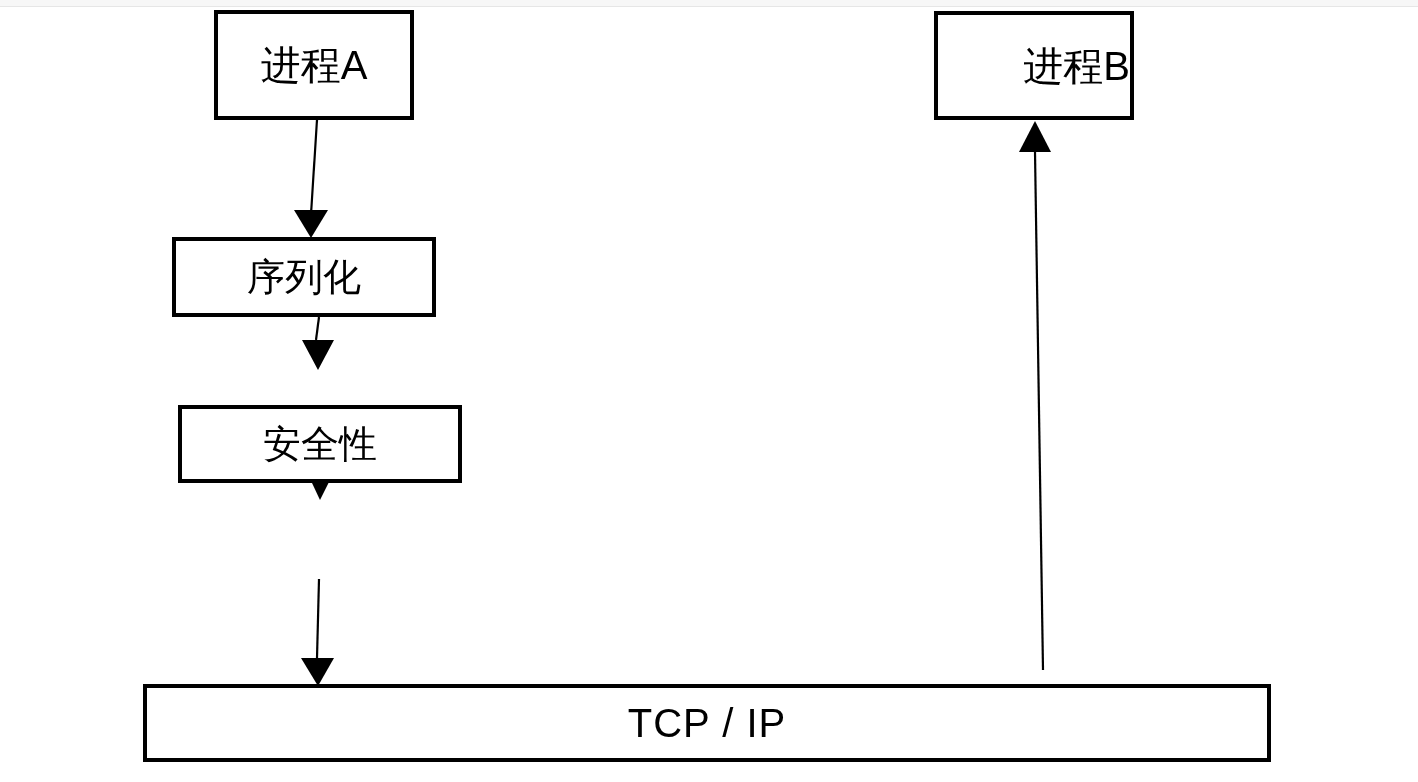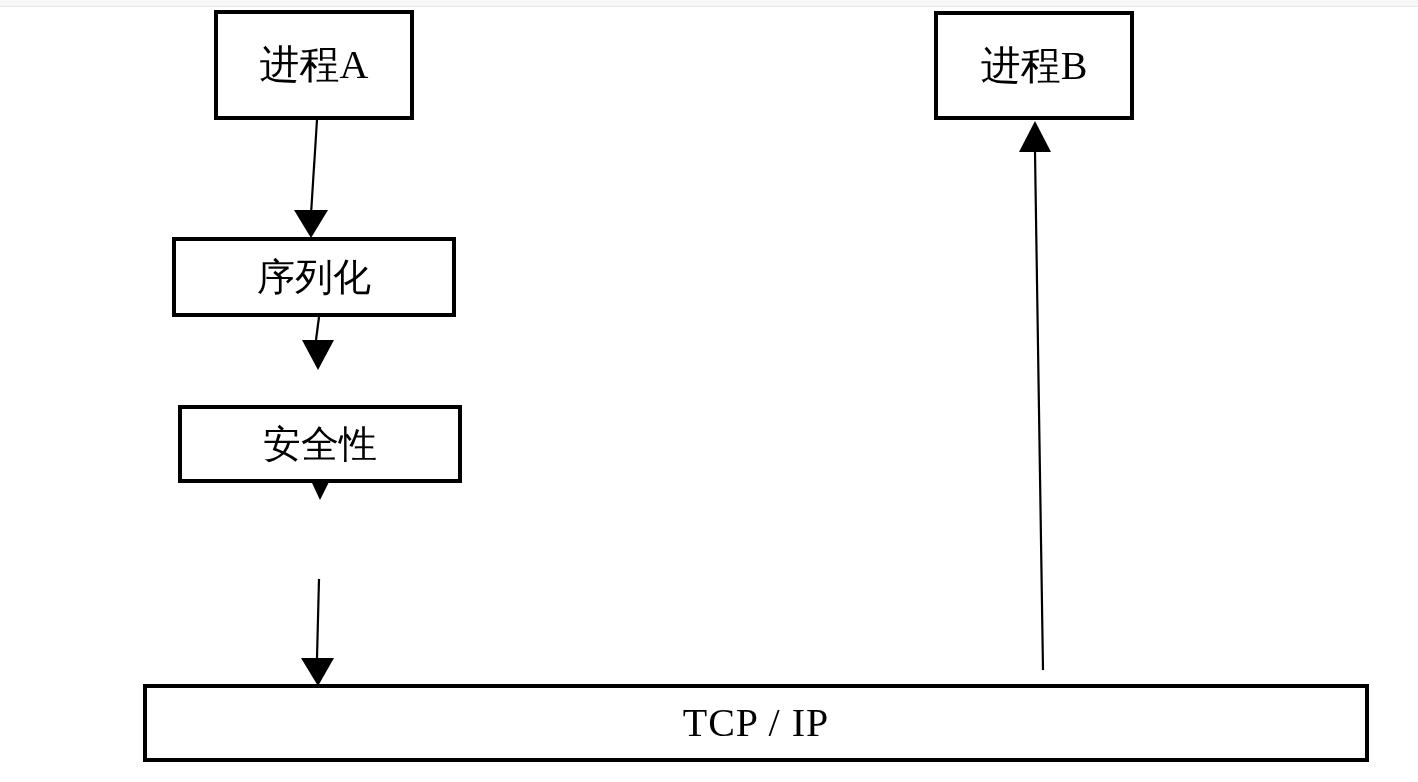--- a/index.html
+++ b/index.html
@@ -39,48 +39,48 @@
     position: absolute;
     box-sizing: border-box;
     background: #ffffff;
     border: 4px solid #000000;
     display: flex;
     align-items: center;
     justify-content: center;
     color: #000000;
     line-height: 1;
     white-space: nowrap;
-    font-family: Liberation Serif, serif;
   }
   .node-label {
     display: block;
   }
   #node-process-a {
     left: 214px; top: 10px; width: 200px; height: 110px;
     font-size: 40px;
   }
   #node-process-b {
     left: 934px; top: 11px; width: 200px; height: 109px;
     font-size: 40px;
+    justify-content: flex-end;
   }
   #node-serialization {
-    left: 172px; top: 237px; width: 284px; height: 80px;
+    left: 172px; top: 237px; width: 264px; height: 80px;
     font-size: 38px;
   }
   #node-security {
     left: 178px; top: 369px; width: 284px; height: 78px;
     font-size: 38px;
     margin-top: 36px;
   }
   #node-service-management {
     left: 178px; top: 500px; width: 284px; height: 79px;
     font-size: 38px;
   }
   #node-tcpip {
-    left: 143px; top: 684px; width: 1226px; height: 78px;
+    left: 143px; top: 684px; width: 1128px; height: 78px;
     font-size: 40px;
     letter-spacing: 1px;
   }
 </style>
 </head>
 <body>
 
 <div id="canvas">
 
   <div class="topbar"></div>

